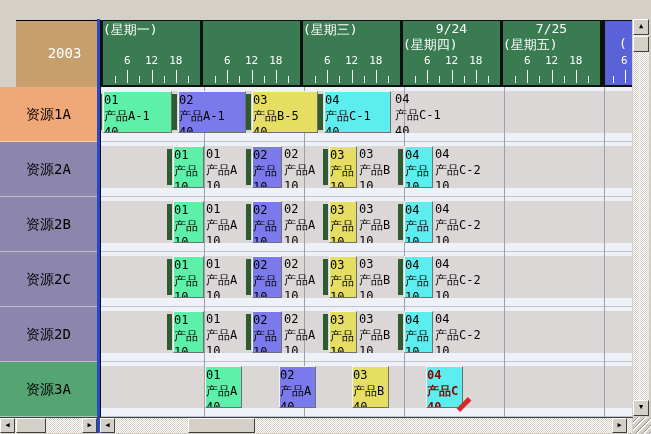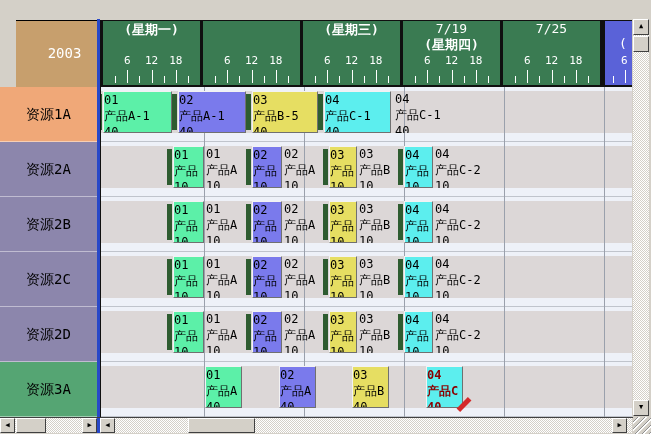--- a/index.html
+++ b/index.html
@@ -21,21 +21,21 @@
              border-top:1px solid #000;border-bottom:1px solid #000;
              color:#fff;font-size:14px;text-align:center;line-height:64px;}
   .res-cell{position:absolute;left:0;width:97px;height:55px;color:#000;font-size:14px;
             text-align:center;line-height:55px;border-bottom:1px solid rgba(255,255,255,.45);
             box-sizing:border-box;}
   
   .hdr-strip{position:absolute;left:100px;top:20px;width:532px;height:66px;background:#101010;}
   .day-cell{position:absolute;top:1px;height:64px;background:#3a7b52;color:#fff;overflow:hidden;}
   .day-cell.partial{background:#5a62d8;}
   .d-date{text-align:center;font-size:13px;height:15px;line-height:16px;}
-  .d-week{text-align:center;font-size:13px;height:17px;line-height:17px;font-weight:bold;}
+  .d-week{font-size:13px;height:17px;line-height:17px;}
   .d-num{position:absolute;top:33px;font-size:11px;transform:translateX(-50%);}
   .tick{position:absolute;bottom:2px;width:1px;background:#fff;}
   .hdr-bottom{position:absolute;left:100px;top:85px;width:532px;height:2px;background:#101010;}
   
   .chart-body{position:absolute;left:100px;top:87px;width:532px;height:330px;background:#eef1f8;
               border-left:1px solid #101010;box-sizing:border-box;overflow:hidden;}
   .crow{position:absolute;left:0;width:532px;height:55px;border-bottom:1px solid #c0c4cc;box-sizing:border-box;}
   .band{position:absolute;left:0;top:4px;width:532px;height:42px;background:#dcd7d7;z-index:1;}
   .gridline{position:absolute;top:0;width:1px;height:330px;background:#9aa0ac;z-index:2;}
   .bar{position:absolute;top:4px;height:42px;overflow:hidden;z-index:3;color:#000;
@@ -105,35 +105,36 @@
         <div class="d-num" style="left: 72.75px;">18</div>
         <div class="tick" style="left: 12.125px; height: 7px;"></div>
         <div class="tick" style="left: 24.25px; height: 13px;"></div>
         <div class="tick" style="left: 36.375px; height: 7px;"></div>
         <div class="tick" style="left: 48.5px; height: 13px;"></div>
         <div class="tick" style="left: 60.625px; height: 7px;"></div>
         <div class="tick" style="left: 72.75px; height: 13px;"></div>
         <div class="tick" style="left: 84.875px; height: 7px;"></div>
       </div>
       <div class="day-cell" style="left: 303px; width: 97px;">
-        <div class="d-date">7/19</div>
+        <div class="d-date">9/24</div>
         <div class="d-week">(星期四)</div>
         <div class="d-num" style="left: 24.25px;">6</div>
         <div class="d-num" style="left: 48.5px;">12</div>
         <div class="d-num" style="left: 72.75px;">18</div>
         <div class="tick" style="left: 12.125px; height: 7px;"></div>
         <div class="tick" style="left: 24.25px; height: 13px;"></div>
         <div class="tick" style="left: 36.375px; height: 7px;"></div>
         <div class="tick" style="left: 48.5px; height: 13px;"></div>
         <div class="tick" style="left: 60.625px; height: 7px;"></div>
         <div class="tick" style="left: 72.75px; height: 13px;"></div>
         <div class="tick" style="left: 84.875px; height: 7px;"></div>
       </div>
       <div class="day-cell" style="left: 403px; width: 97px;">
         <div class="d-date">7/25</div>
+        <div class="d-week">(星期五)</div>
         <div class="d-num" style="left: 24.25px;">6</div>
         <div class="d-num" style="left: 48.5px;">12</div>
         <div class="d-num" style="left: 72.75px;">18</div>
         <div class="tick" style="left: 12.125px; height: 7px;"></div>
         <div class="tick" style="left: 24.25px; height: 13px;"></div>
         <div class="tick" style="left: 36.375px; height: 7px;"></div>
         <div class="tick" style="left: 48.5px; height: 13px;"></div>
         <div class="tick" style="left: 60.625px; height: 7px;"></div>
         <div class="tick" style="left: 72.75px; height: 13px;"></div>
         <div class="tick" style="left: 84.875px; height: 7px;"></div>

